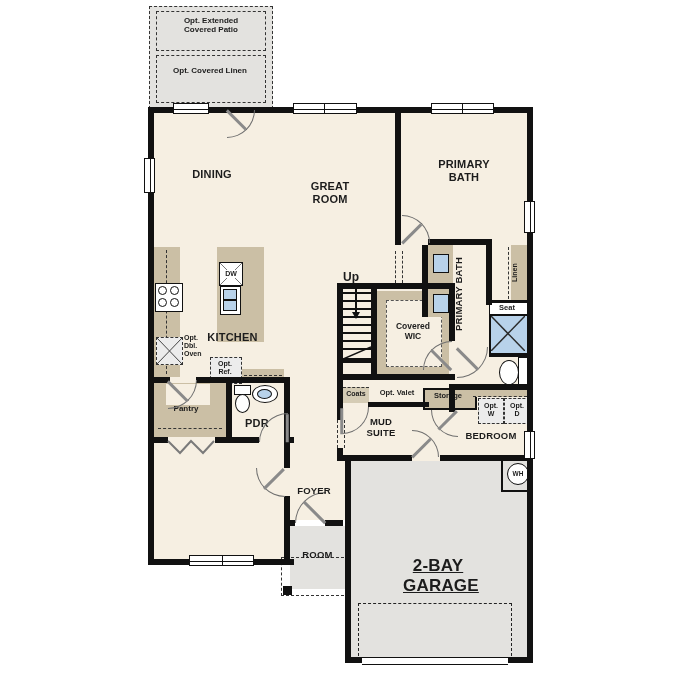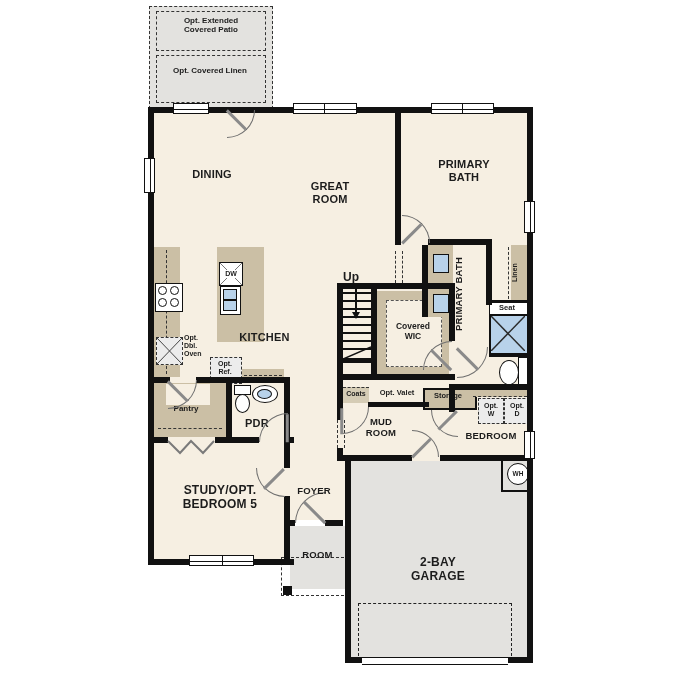--- a/index.html
+++ b/index.html
@@ -137,32 +137,32 @@
 
   <div class="a" style="left:343px;top:387px;width:26px;height:15px;background:#d5ccb5;border-top:1px dashed #333;">
     <div class="a lbl sm" style="left:0;top:2px;width:26px;font-size:7px;">Coats</div>
   </div>
   <div class="a" style="left:371px;top:387px;width:52px;height:15px;border-bottom:1.5px dashed #333;">
     <div class="a lbl sm" style="left:0;top:2px;width:52px;font-size:7.5px;">Opt. Valet</div>
   </div>
   <div class="a tan" style="left:423px;top:388px;width:50px;height:18px;border:2px solid #111;">
     <div class="a lbl sm" style="left:0;top:2px;width:46px;font-size:7.5px;">Storage</div>
   </div>
-  <div class="a lbl" style="left:360px;top:417px;width:42px;font-size:9.5px;">MUD ROOM</div>
+  <div class="a lbl" style="left:360px;top:417px;width:42px;font-size:9.5px;">MUD SUITE</div>
 
   <div class="a tan" style="left:473px;top:388px;width:54px;height:8px;border-bottom:1px dashed #333;"></div>
   <div class="a dbox" style="left:478px;top:398px;width:24px;height:24px;">
     <div class="a lbl sm" style="left:4px;top:3px;width:16px;font-size:7px;">Opt. W</div>
   </div>
   <div class="a dbox" style="left:504px;top:398px;width:24px;height:24px;">
     <div class="a lbl sm" style="left:4px;top:3px;width:16px;font-size:7px;">Opt. D</div>
   </div>
   <div class="a lbl" style="left:453px;top:431px;width:76px;font-size:9.5px;">BEDROOM</div>
 
-  <div class="a lbl" style="left:403px;top:556px;width:70px;font-size:12px;">2-BAY GARAGE</div>
+  <div class="a lbl" style="left:403px;top:556px;width:70px;font-size:17px;text-decoration:underline;">2-BAY GARAGE</div>
   <div class="a" style="left:501px;top:460px;width:30px;height:30px;border-left:2px solid #111;border-bottom:2px solid #111;">
     <div class="a" style="left:4px;top:3px;width:20px;height:20px;background:#fff;border:1.5px solid #111;border-radius:50%;">
       <div class="a lbl sm" style="left:0;top:6px;width:20px;font-size:6.5px;">WH</div>
     </div>
   </div>
 
   <div class="a wall" style="left:148px;top:107px;width:385px;height:6px;"></div>
   <div class="a wall" style="left:148px;top:107px;width:6px;height:458px;"></div>
   <div class="a wall" style="left:148px;top:559px;width:146px;height:6px;"></div>
   <div class="a wall" style="left:527px;top:107px;width:6px;height:556px;"></div>
@@ -233,18 +233,17 @@
   <div class="a leaf" style="left:287px;top:441px;width:28px;transform:rotate(-90deg);"></div>
   <div class="a arc arcBR" style="left:168px;top:380px;width:28px;height:28px;"></div>
   <div class="a leaf" style="left:168px;top:380px;width:28px;transform:rotate(45deg);"></div>
   <svg class="a" style="left:167px;top:439px;" width="48" height="17">
       <polyline points="1,2 13,14 24,2 36,14 47,2" stroke="#7a7a7a" stroke-width="2" fill="none"></polyline>
     </svg>
 
   <div class="a lbl" style="left:182px;top:168px;width:60px;font-size:11px;">DINING</div>
   <div class="a lbl" style="left:300px;top:180px;width:60px;font-size:11px;">GREAT ROOM</div>
   <div class="a lbl" style="left:428px;top:158px;width:72px;font-size:11px;">PRIMARY BATH</div>
-  <div class="a lbl" style="left:200px;top:331px;width:65px;font-size:11px;margin-left:32px;">KITCHEN</div>
-  <div class="a lbl" style="left:158px;top:484px;width:124px;font-size:12px;">STUDY/OPT. BEDROOM 5</div>
+  <div class="a lbl" style="left:200px;top:331px;width:65px;font-size:11px;">KITCHEN</div>
   <div class="a lbl" style="left:288px;top:486px;width:52px;font-size:9.5px;">FOYER</div>
   <div class="a lbl" style="left:290px;top:550px;width:55px;font-size:9.5px;">ROOM</div>
 
 </div>
 
 </body></html>

